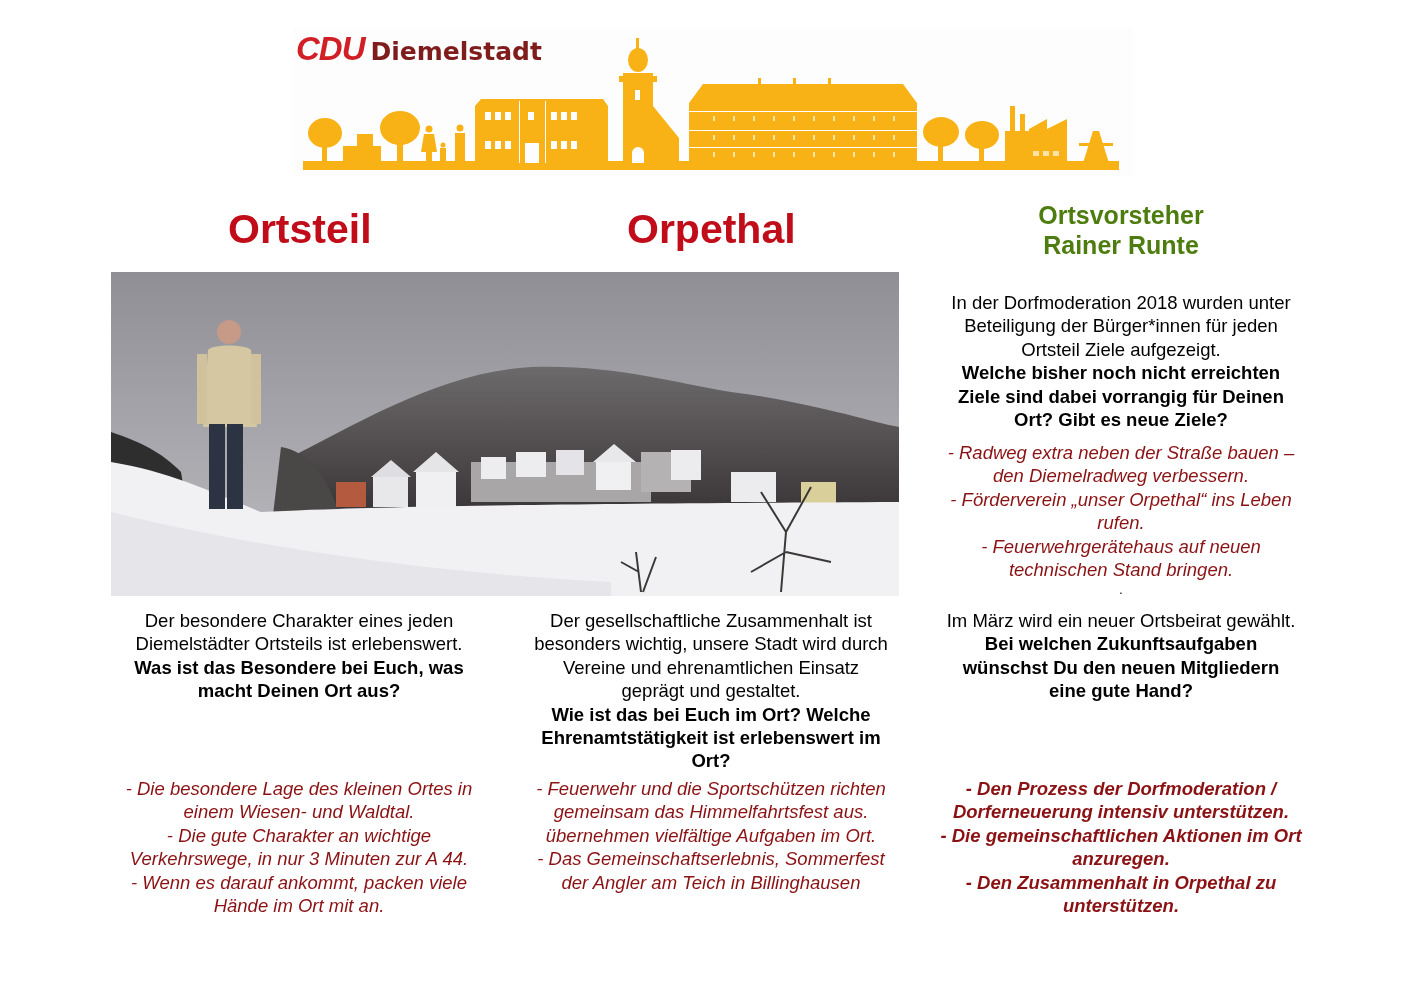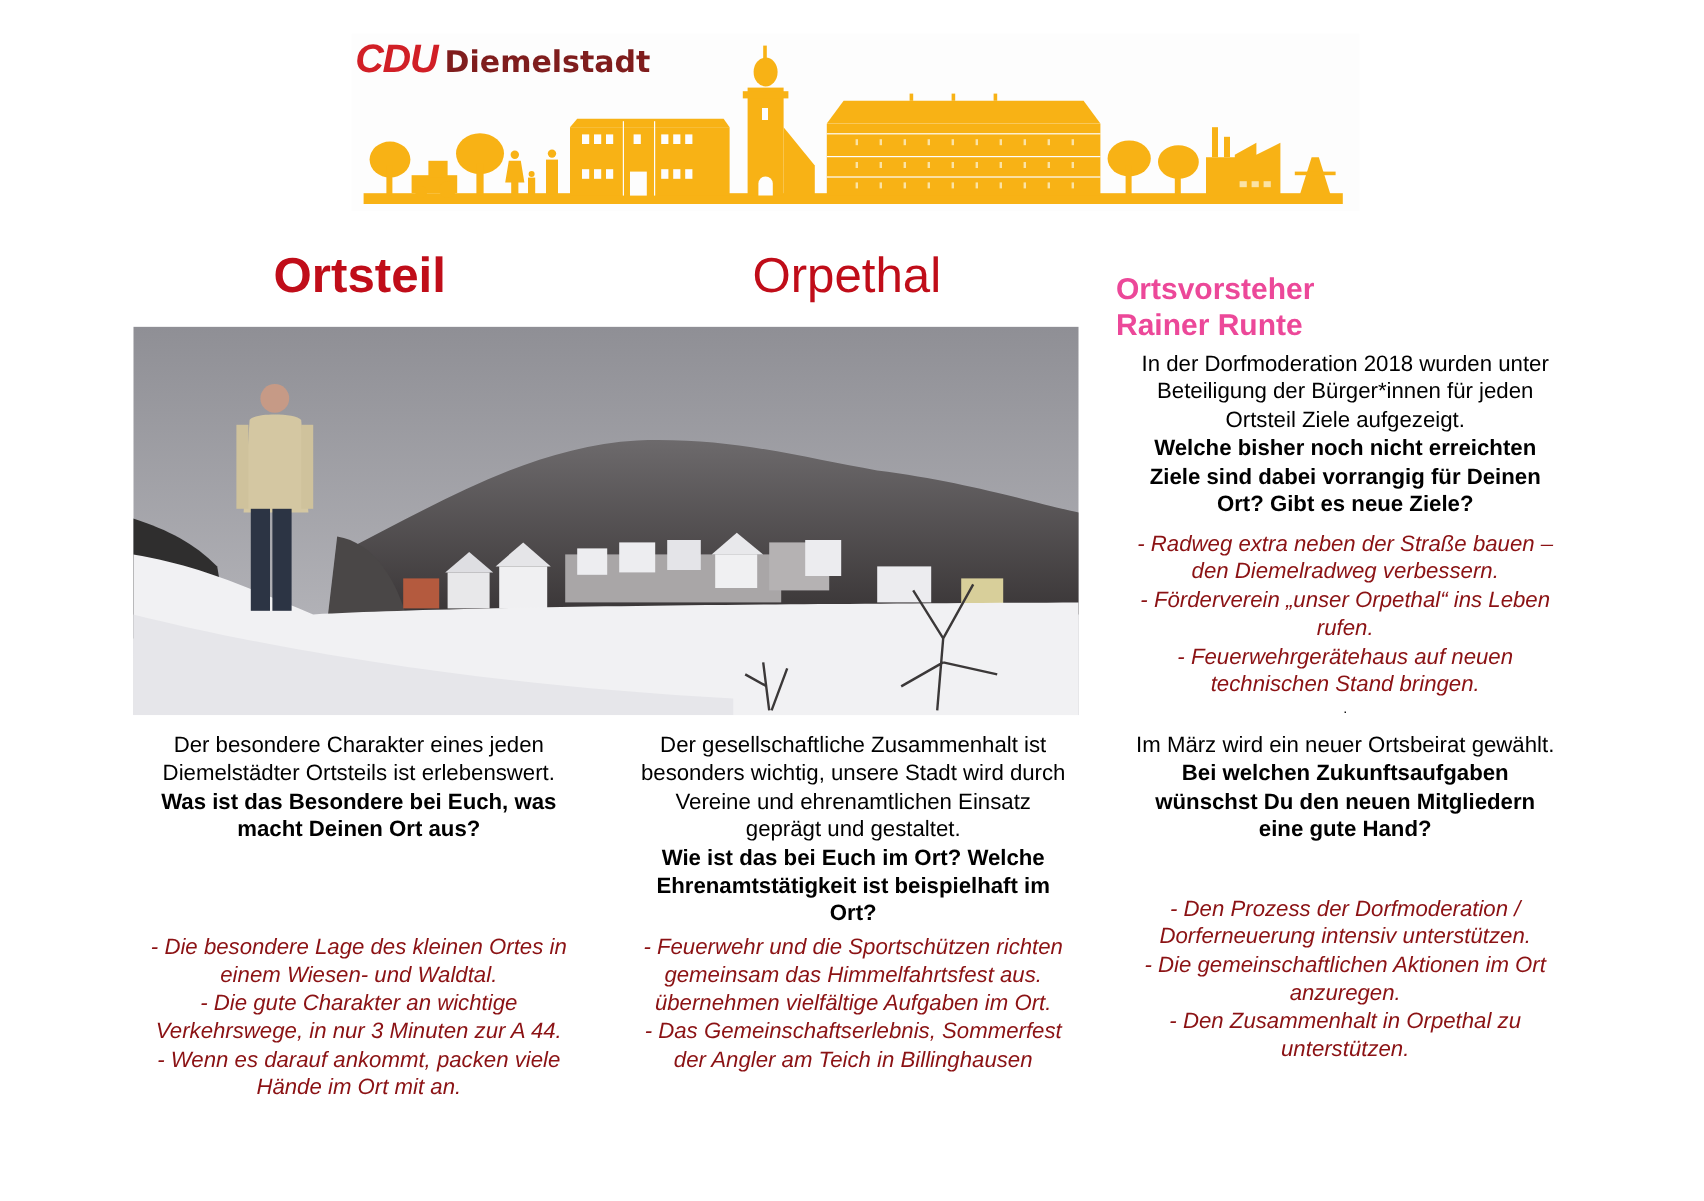--- a/index.html
+++ b/index.html
@@ -8,39 +8,39 @@
 
   
   .banner { position: absolute; left: 293px; top: 28px; width: 840px; height: 148px; background: #fdfdfd; }
   .logo { position: absolute; left: 3px; top: 2px; white-space: nowrap; }
   .logo .cdu { font-family: "Liberation Sans", sans-serif; font-weight: bold; font-style: italic; font-size: 33px; color: #d11f26; letter-spacing: -1px; }
   .logo .city { font-family: "DejaVu Sans", sans-serif; font-weight: bold; font-size: 25px; color: #7f1d1d; margin-left: 6px; }
   .skyline { position: absolute; left: 0; top: 0; width: 840px; height: 148px; }
 
   
   .h-ortsteil { position: absolute; left: 228px; top: 206px; font-size: 41px; font-weight: bold; color: #c00d19; }
-  .h-orpethal { position: absolute; left: 627px; top: 206px; font-size: 41px; font-weight: normal; color: #c00d19; }
-  .h-vorsteher { position: absolute; left: 930px; top: 200px; width: 382px; text-align: left; font-size: 25px; font-weight: bold; color: #ec4899; line-height: 30px; margin-top: 26px; }
+  .h-orpethal { position: absolute; left: 627px; top: 206px; font-size: 41px; font-weight: bold; color: #c00d19; }
+  .h-vorsteher { position: absolute; left: 930px; top: 200px; width: 382px; text-align: center; font-size: 25px; font-weight: bold; color: #4d7c0f; line-height: 30px; }
 
   
   .photo { position: absolute; left: 111px; top: 272px; width: 788px; height: 324px; overflow: hidden; }
 
   .text-block { position: absolute; text-align: center; font-size: 18.5px; line-height: 23.4px; }
   .text-block .bold { font-weight: bold; }
   .answer { color: #8b1214; font-style: italic; }
 
   .col1-q { left: 108px; top: 609px; width: 382px; }
   .col2-q { left: 512px; top: 609px; width: 398px; }
   .col3-intro { left: 924px; top: 291px; width: 394px; }
   .col3-a1 { left: 924px; top: 441px; width: 394px; }
   .col3-dot { left: 924px; top: 583px; width: 394px; font-size: 12px; line-height: 14px; }
   .col3-q { left: 924px; top: 609px; width: 394px; }
   .col1-a { left: 100px; top: 777px; width: 398px; }
   .col2-a { left: 512px; top: 777px; width: 398px; }
-  .col3-a2 { left: 924px; top: 745px; width: 394px; }
+  .col3-a2 { left: 924px; top: 777px; width: 394px; font-weight: bold; }
 </style>
 </head>
 <body>
 
 <div class="banner">
   <svg class="skyline" viewBox="0 0 840 148" xmlns="http://www.w3.org/2000/svg">
     <g fill="#f8b215">
 
       <rect x="10" y="133" width="816" height="9"></rect>
 
@@ -226,21 +226,21 @@
   <div class="bold">Was ist das Besondere bei Euch, was</div>
   <div class="bold">macht Deinen Ort aus?</div>
 </div>
 
 <div class="text-block col2-q">
   <div>Der gesellschaftliche Zusammenhalt ist</div>
   <div>besonders wichtig, unsere Stadt wird durch</div>
   <div>Vereine und ehrenamtlichen Einsatz</div>
   <div>geprägt und gestaltet.</div>
   <div class="bold">Wie ist das bei Euch im Ort? Welche</div>
-  <div class="bold">Ehrenamtstätigkeit ist beispielhaft im</div>
+  <div class="bold">Ehrenamtstätigkeit ist erlebenswert im</div>
   <div class="bold">Ort?</div>
 </div>
 
 <div class="text-block col3-intro">
   <div>In der Dorfmoderation 2018 wurden unter</div>
   <div>Beteiligung der Bürger*innen für jeden</div>
   <div>Ortsteil Ziele aufgezeigt.</div>
   <div class="bold">Welche bisher noch nicht erreichten</div>
   <div class="bold">Ziele sind dabei vorrangig für Deinen</div>
   <div class="bold">Ort? Gibt es neue Ziele?</div>

